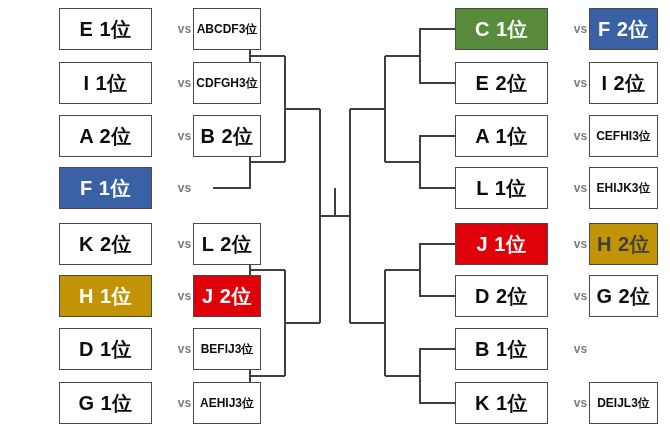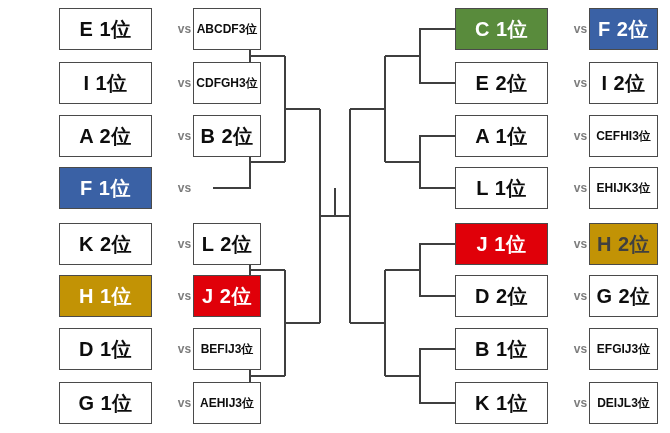--- a/index.html
+++ b/index.html
@@ -102,21 +102,20 @@
     <div class="box b" style="background: rgb(194, 147, 5); color: #404040;">H 2位</div>
   </div>
   <div class="match right" style="top:275px">
     <div class="box a">D 2位</div>
     <div class="vs">vs</div>
     <div class="box b">G 2位</div>
   </div>
   <div class="match right" style="top:328px">
     <div class="box a">B 1位</div>
     <div class="vs">vs</div>
-    <div class="box b long">EFGIJ3位</div>
   </div>
   <div class="match right" style="top:382px">
     <div class="box a">K 1位</div>
     <div class="vs">vs</div>
     <div class="box b long">DEIJL3位</div>
   </div>
 
 </div>
 
 </body></html>

